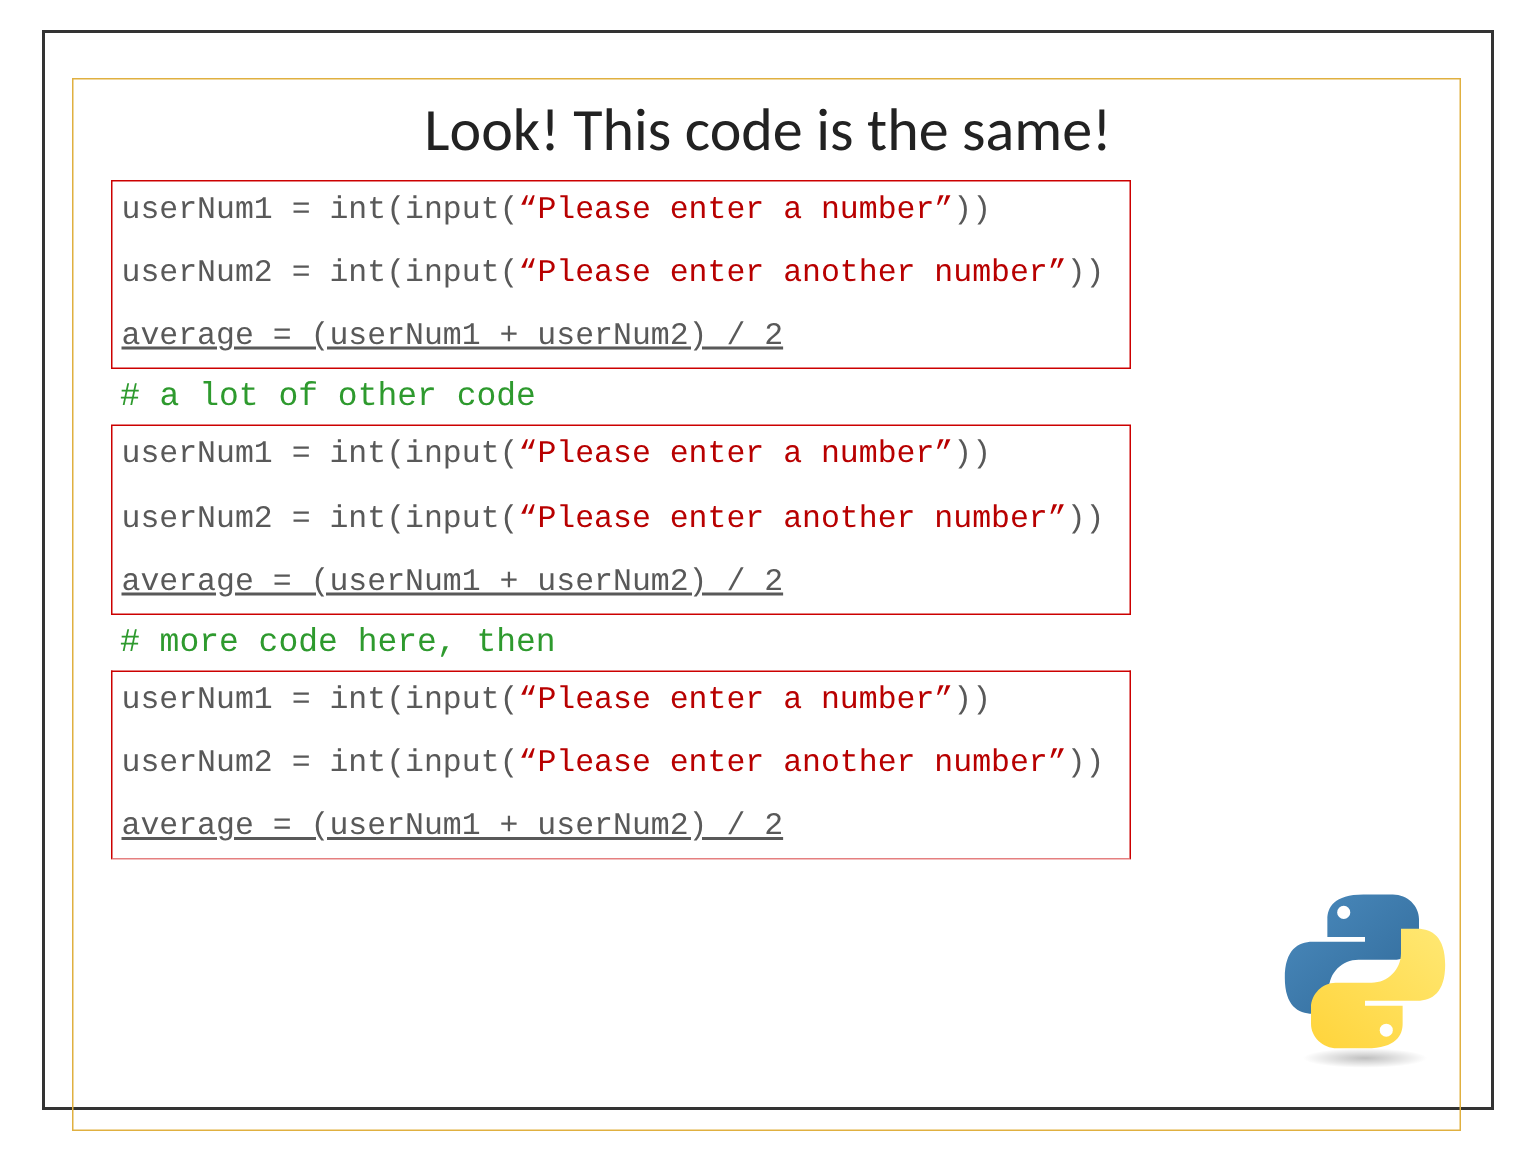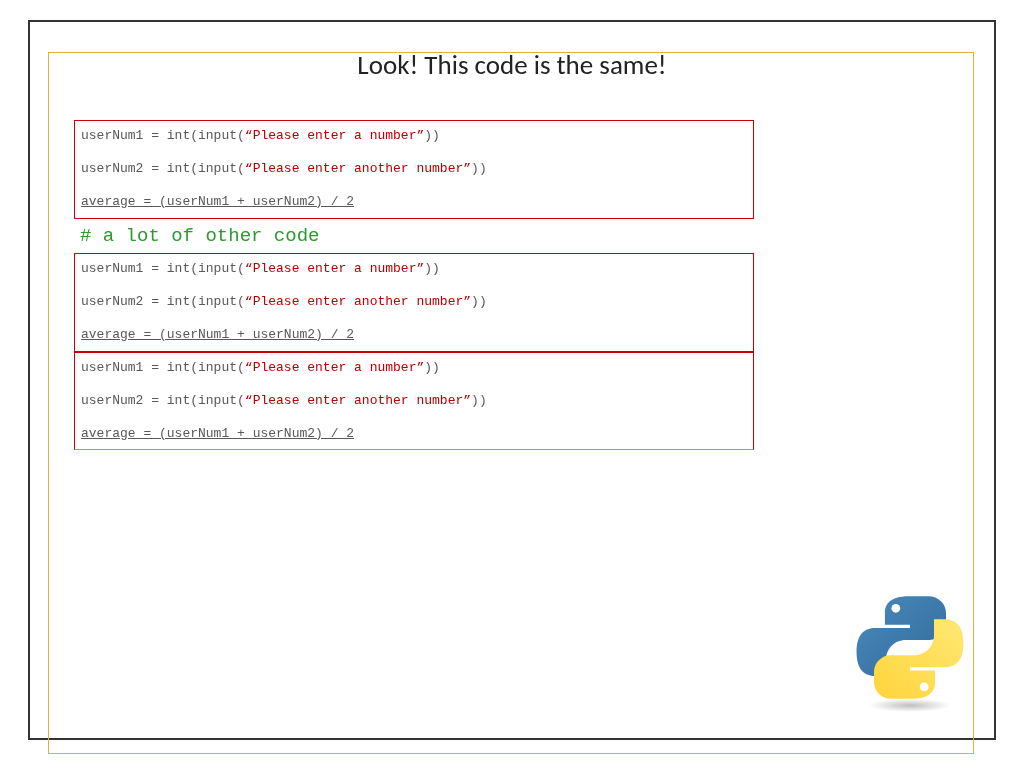--- a/index.html
+++ b/index.html
@@ -24,62 +24,62 @@
     position: absolute;
     left: 48px;
     top: 52px;
     width: 924px;
     height: 700px;
     border: 1.5px solid #e0b040;
     pointer-events: none;
   }
   .title {
     position: absolute;
-    top: 48px;
+    top: 62px;
     left: 0;
     width: 100%;
     text-align: center;
-    font-size: 27px;
+    font-size: 40px;
     font-weight: 400;
     color: #222;
     font-family: "Calibri", "Segoe UI", sans-serif;
   }
   .content {
     position: absolute;
     left: 74px;
     top: 120px;
     width: 680px;
   }
   .codebox {
     border: 1px solid #cc0000;
     padding: 8px 6px 2px 6px;
     margin-bottom: 0;
   }
   .codebox.third {
     border-bottom-color: rgba(204,0,0,0.5);
   }
   .code, .comment {
     font-family: Consolas, "Courier New", monospace;
-    font-size: 13px;
+    font-size: 21px;
     line-height: 1.15;
     white-space: pre;
     color: #595959;
   }
   .code {
     margin-bottom: 18px;
   }
   .code:last-child {
     margin-bottom: 6px;
     text-decoration: underline;
   }
   .str { color: #b80000; }
   .comment-line {
     color: #2e9a2e;
     font-family: Consolas, "Courier New", monospace;
-    font-size: 19px;
+    font-size: 22px;
     padding: 6px 6px 6px 6px;
   }
   .python-logo {
     position: absolute;
     right: 54px;
     bottom: 50px;
     width: 120px;
     height: 130px;
   }
   .python-logo svg { width: 100%; height: 100%; }
@@ -101,20 +101,21 @@
   </div>
 
   <div class="comment-line"># a lot of other code</div>
 
   <div class="codebox">
     <div class="code"><span>userNum1 = int(input(</span><span class="str">“Please enter a number”</span><span>))</span></div>
     <div class="code"><span>userNum2 = int(input(</span><span class="str">“Please enter another number”</span><span>))</span></div>
     <div class="code"><span>average = (userNum1 + userNum2) / 2</span></div>
   </div>
 
+  <div class="comment-line"># more code here, then</div>
 
   <div class="codebox third">
     <div class="code"><span>userNum1 = int(input(</span><span class="str">“Please enter a number”</span><span>))</span></div>
     <div class="code"><span>userNum2 = int(input(</span><span class="str">“Please enter another number”</span><span>))</span></div>
     <div class="code"><span>average = (userNum1 + userNum2) / 2</span></div>
   </div>
 
 </div>
 
 <div class="python-logo">

